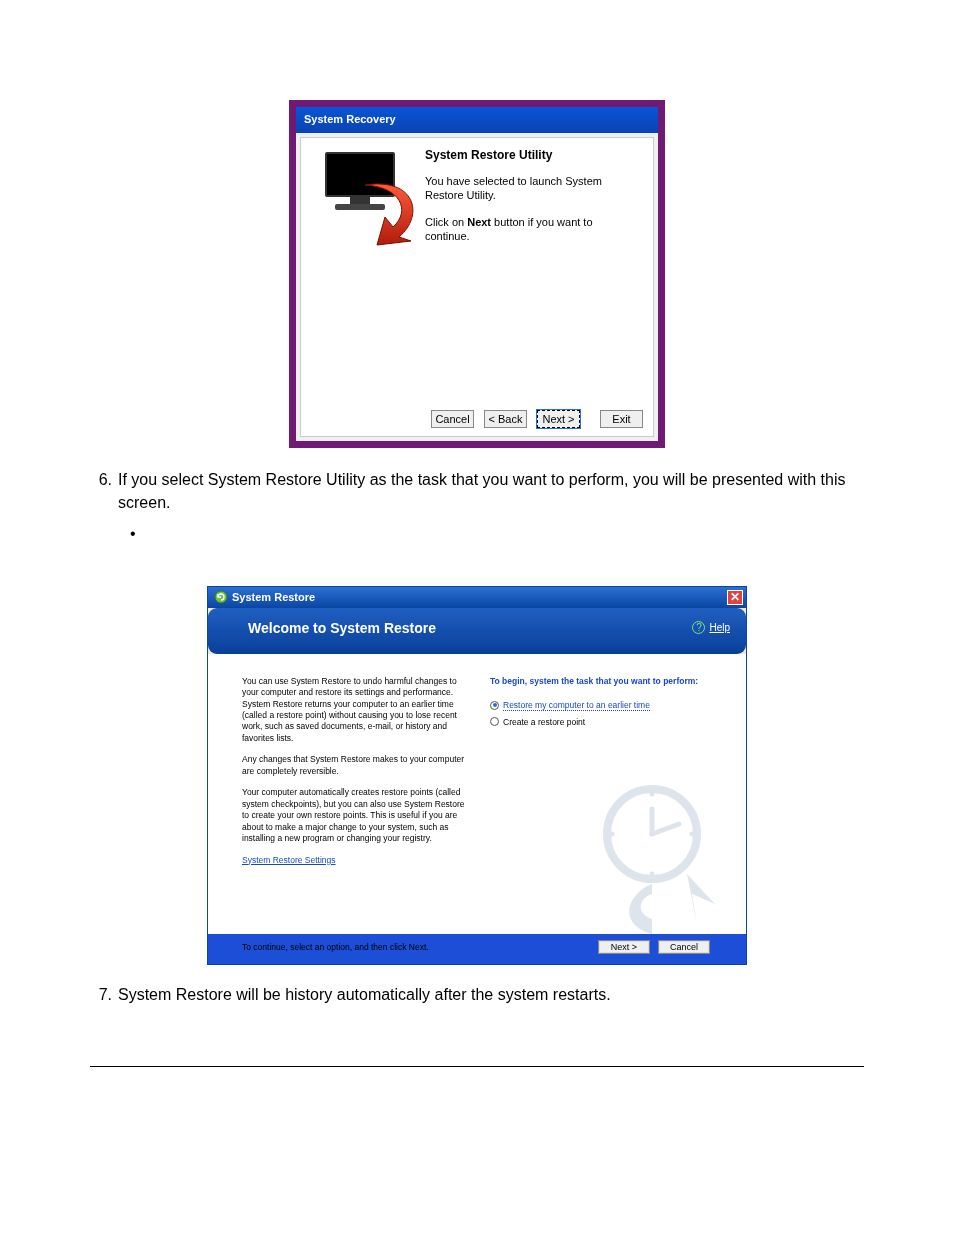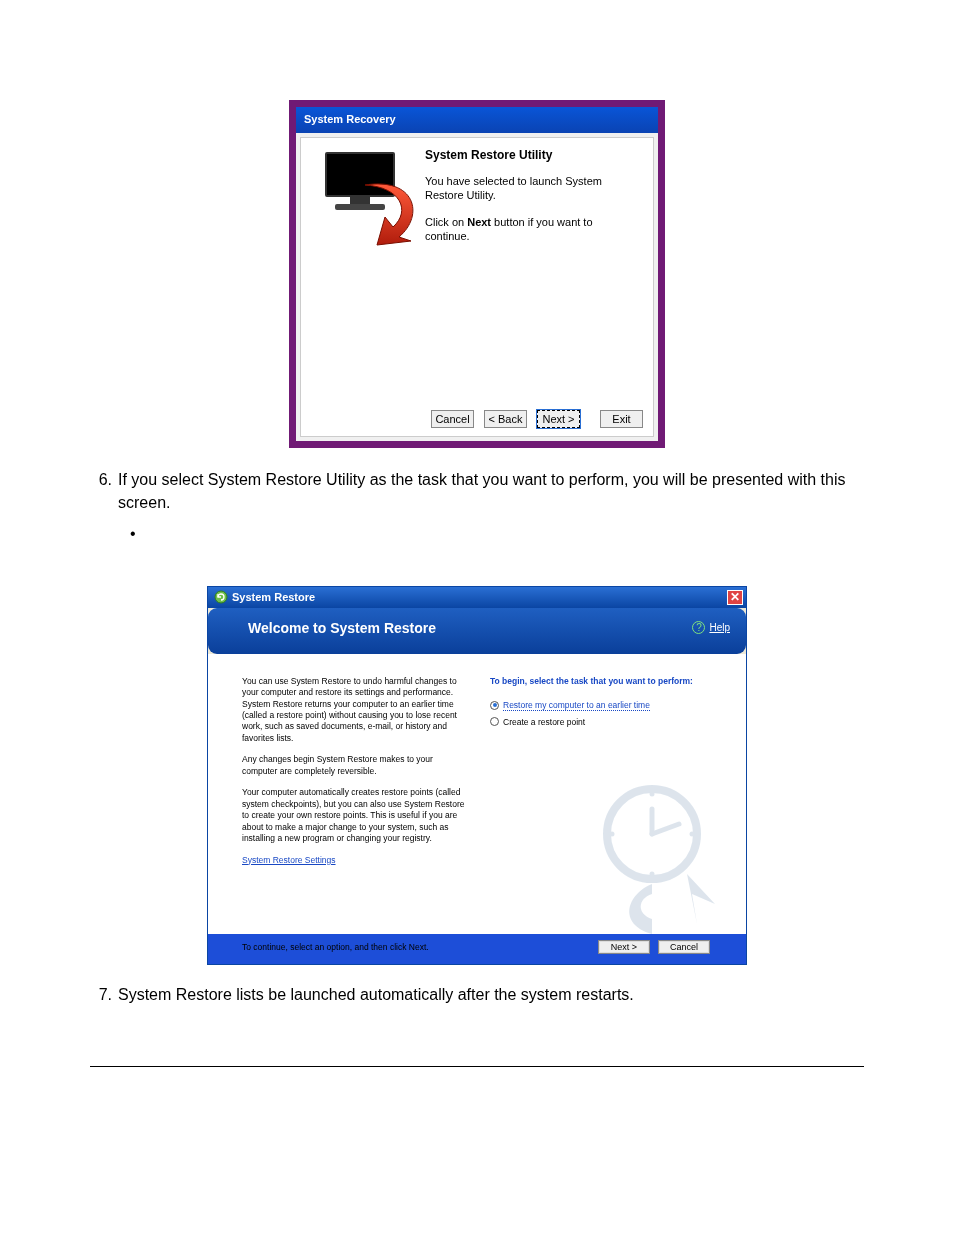--- a/index.html
+++ b/index.html
@@ -360,26 +360,26 @@
     <div class="win2-header">
       <span>Welcome to System Restore</span>
       <span class="win2-help">
         <span class="help-q">?</span>
         <span class="help-link">Help</span>
       </span>
     </div>
     <div class="win2-body">
       <div class="win2-left">
         <p>You can use System Restore to undo harmful changes to your computer and restore its settings and performance. System Restore returns your computer to an earlier time (called a restore point) without causing you to lose recent work, such as saved documents, e-mail, or history and favorites lists.</p>
-        <p>Any changes begin System Restore makes to your computer are completely reversible.</p>
+        <p>Any changes that System Restore makes to your computer are completely reversible.</p>
         <p>Your computer automatically creates restore points (called system checkpoints), but you can also use System Restore to create your own restore points. This is useful if you are about to make a major change to your system, such as installing a new program or changing your registry.</p>
         <p><span class="win2-link">System Restore Settings</span></p>
       </div>
       <div class="win2-right">
-        <div class="win2-prompt">To begin, select the task that you want to perform:</div>
+        <div class="win2-prompt">To begin, system the task that you want to perform:</div>
         <div class="win2-radio">
           <span class="radio-circ checked"></span>
           <span class="dotted-sel">Restore my computer to an earlier time</span>
         </div>
         <div class="win2-radio">
           <span class="radio-circ"></span>
           <span>Create a restore point</span>
         </div>
         <svg class="win2-clock" viewBox="0 0 120 160">
           <circle cx="55" cy="60" r="45" fill="none" stroke="currentColor" stroke-width="8"></circle>
@@ -398,18 +398,18 @@
       <span>To continue, select an option, and then click Next.</span>
       <div class="win2-footer-btns">
         <div class="win2-btn">Next &gt;</div>
         <div class="win2-btn">Cancel</div>
       </div>
     </div>
   </div>
 
   <div class="step">
     <div class="num">7.</div>
-    <div class="txt">System Restore lists be launched automatically after the system restarts.</div>
+    <div class="txt">System Restore will be history automatically after the system restarts.</div>
   </div>
 
   <hr class="page-rule">
 
 </div>
 
 </body></html>

